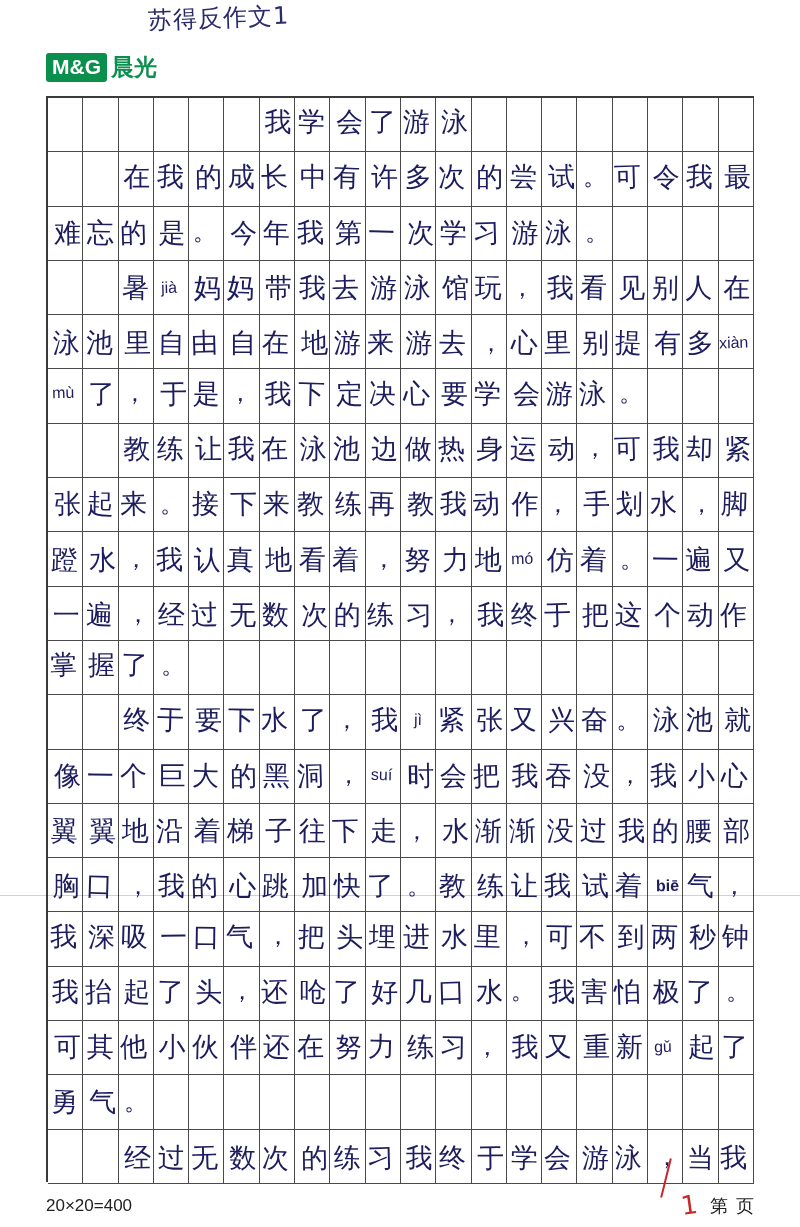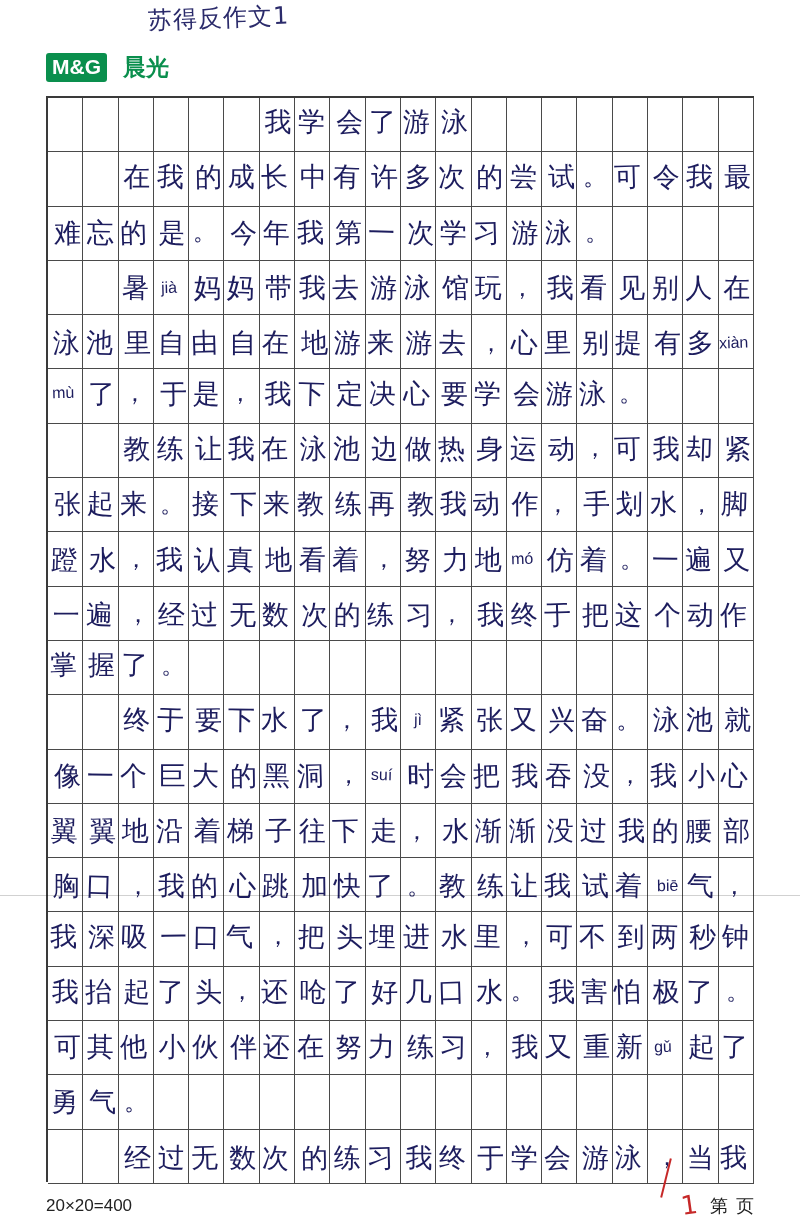--- a/index.html
+++ b/index.html
@@ -45,21 +45,21 @@
     line-height: 26px;
     padding: 1px 6px 2px 6px;
     border-radius: 3px;
     letter-spacing: 0px;
     font-family: "Liberation Sans", sans-serif;
   }
   .brand-name {
     color: #0a8f4d;
     font-size: 23px;
     font-weight: bold;
-    margin-left: 16px;
+    margin-left: 4px;
     font-family: "DejaVu Sans", sans-serif;
   }
 
   
   .sheet {
     position: absolute;
     left: 46px;
     top: 96px;
     width: 708px;
     height: 1086px;
@@ -982,21 +982,21 @@
       <div class="cell">
         <span class="ch" style="transform: translate(-2px, 1px) rotate(-1.6deg);">我</span>
       </div>
       <div class="cell">
         <span class="ch" style="transform: translate(1px, 1px) rotate(0deg);">试</span>
       </div>
       <div class="cell">
         <span class="ch" style="transform: translate(-1px, 1px) rotate(1.6deg);">着</span>
       </div>
       <div class="cell">
-        <span class="ch small" style="transform: translate(2px, 1px) rotate(-0.8deg);">biē</span>
+        <span class="ch small" style="transform: translate(2px, 1px) rotate(-0.8deg); font-weight: bold;">biē</span>
       </div>
       <div class="cell">
         <span class="ch" style="transform: translate(0px, 1px) rotate(0.8deg);">气</span>
       </div>
       <div class="cell">
         <span class="ch punct" style="transform: translate(-2px, 1px) rotate(-1.6deg);">，</span>
       </div>
     </div>
     <div class="row">
       <div class="cell">

